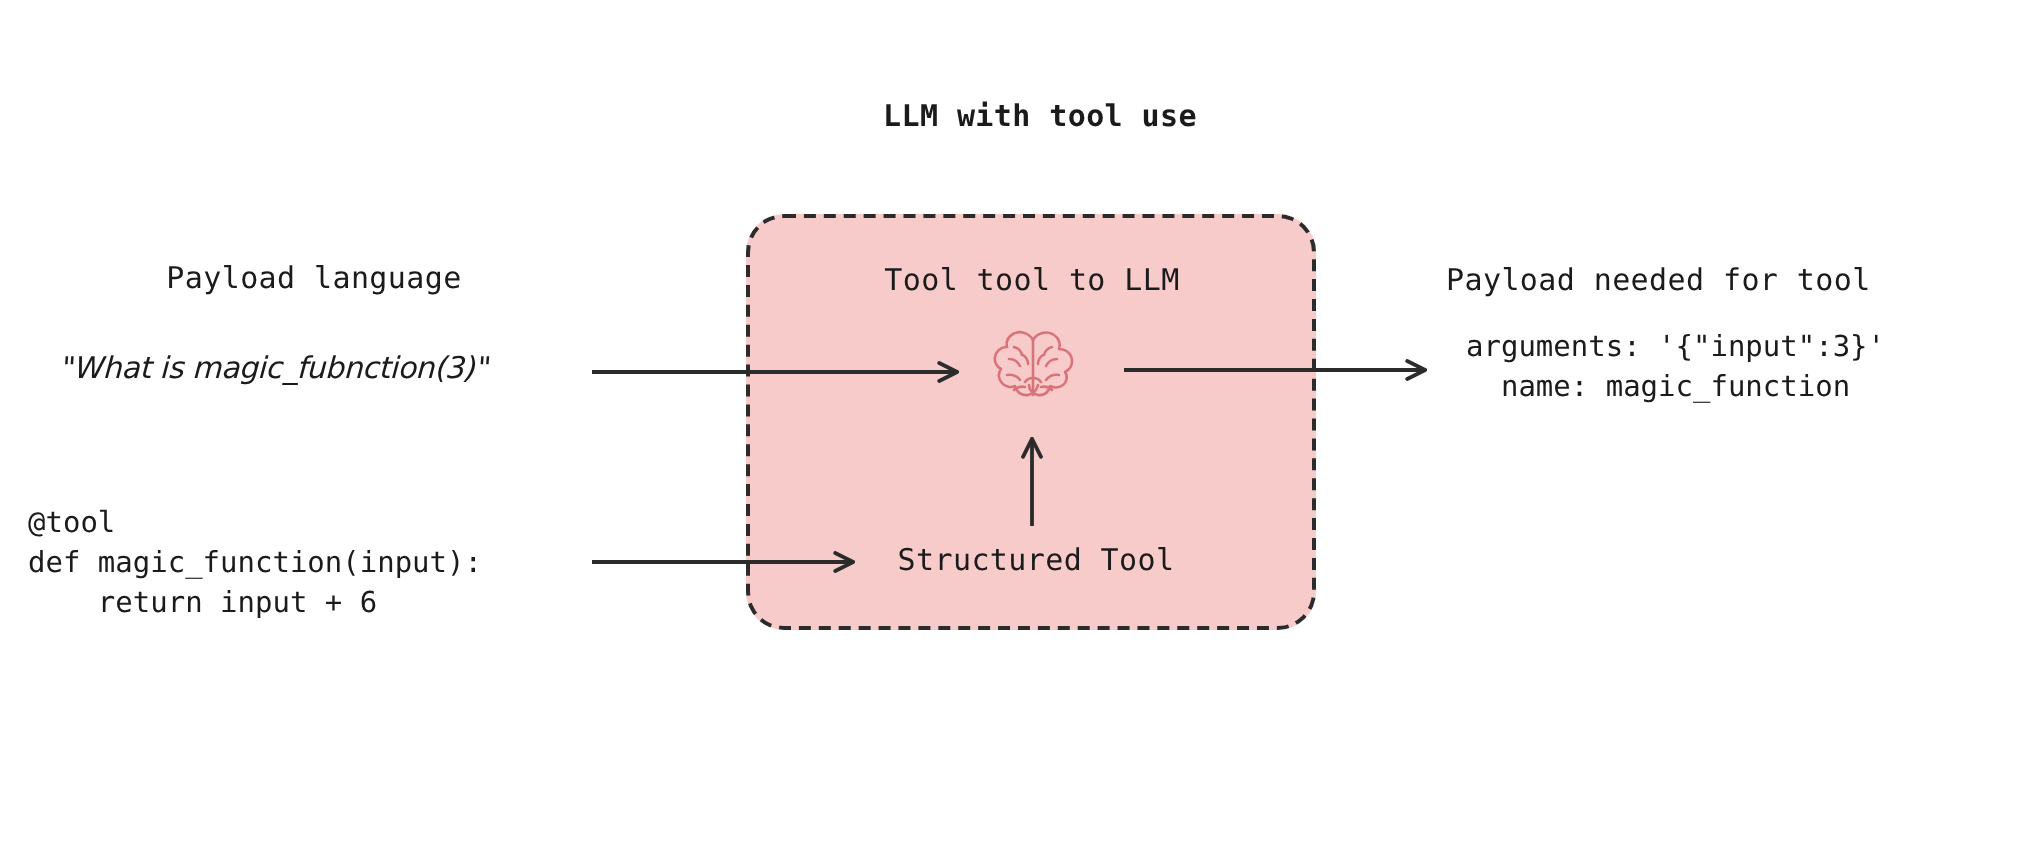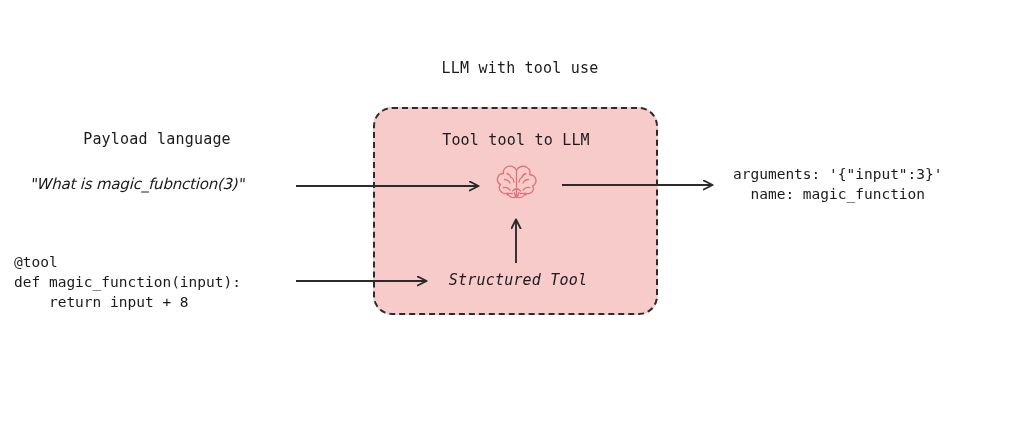--- a/index.html
+++ b/index.html
@@ -38,21 +38,21 @@
   .hand {
     font-family: "DejaVu Sans", sans-serif;
     font-size: 15px;
     font-style: italic;
     letter-spacing: -0.2px;
     transform: skewX(-4deg);
   }
   .center { transform: translateX(-50%); }
 
   
-  #diagram-title { top: 58px; left: 520px; }
+  #diagram-title { top: 48px; left: 520px; font-weight: bold; }
 
   
   #natural-language-heading { top: 129px; left: 157px; }
   #natural-language-quote   { top: 174px; left: 31px; }
   #tool-code-block          { top: 252px; left: 14px; }
 
   
   #payload-heading       { top: 130px; left: 723px; }
   #payload-body          { top: 164px; left: 733px; }
 
@@ -62,21 +62,21 @@
     left: 373px;
     top: 107px;
     width: 285px;
     height: 208px;
     box-sizing: border-box;
     background: #f8cbcb;
     border: 2px dashed #2b2b2b;
     border-radius: 19px;
   }
   #bind-tool-heading { top: 130px; left: 516px; }
-  #structured-tool-label { top: 270px; left: 518px; font-style: italic; }
+  #structured-tool-label { top: 270px; left: 518px; }
 
   
   #brain-icon {
     position: absolute;
     left: 489px;
     top: 163px;
     width: 55px;
     height: 44px;
   }
 
@@ -93,39 +93,40 @@
 <div class="canvas">
 
   <div class="label heading center" id="diagram-title">LLM with tool use</div>
 
   <div class="label heading center" id="natural-language-heading">Payload language</div>
 
   <div class="label hand" id="natural-language-quote">"What is magic_fubnction(3)"</div>
 
   <div class="label code" id="tool-code-block">@tool
 def magic_function(input):
-    return input + 8</div>
+    return input + 6</div>
 
   <div id="llm-container"></div>
 
   <div class="label heading center" id="bind-tool-heading">Tool tool to LLM</div>
 
   <div class="label heading center" id="structured-tool-label">Structured Tool</div>
 
   <div id="brain-icon">
     <svg viewBox="0 0 110 88" width="55" height="44" fill="none" stroke="#d9737a" stroke-width="2.6" stroke-linecap="round" stroke-linejoin="round">
       <path d="M55 14c-4-7-13-10-20-6-5 3-7 8-6 13-6 0-11 4-12 10-1 5 2 10 6 12-3 4-3 10 1 14 3 4 9 5 13 3 1 6 7 10 13 9 5-1 9-5 10-10"></path>
       <path d="M55 14c4-7 14-10 21-5 5 3 7 9 5 14 7 0 13 5 13 12 0 5-3 9-7 11 3 4 2 10-2 13-4 3-9 3-13 1-1 6-6 10-12 9-5-1-9-5-9-10"></path>
       <path d="M55 14v55"></path>
       <path d="M36 21c4 1 7 4 8 8M31 33c5 0 9 3 11 7M29 49c5-1 10 1 13 5M36 64c3-3 7-4 11-3"></path>
       <path d="M74 21c-4 1-7 4-8 8M79 33c-5 0-9 3-11 7M81 49c-5-1-10 1-13 5M74 64c-3-3-7-4-11-3"></path>
       <path d="M45 29c3 2 5 5 5 9M65 29c-3 2-5 5-5 9M47 56c2-3 5-4 8-4M63 56c-2-3-5-4-8-4"></path>
     </svg>
   </div>
 
+  <div class="label heading" id="payload-heading">Payload needed for tool</div>
 
   <div class="label code" id="payload-body">arguments: '{"input":3}'
   name: magic_function</div>
 
   <svg id="arrow-layer" width="1021" height="424">
     <defs>
       <marker id="ah" markerWidth="11" markerHeight="11" refX="9.4" refY="5.5" orient="auto" markerUnits="userSpaceOnUse">
         <path d="M1,1 L10,5.5 L1,10" fill="none" stroke="#2b2b2b" stroke-width="1.9" stroke-linecap="round" stroke-linejoin="round"></path>
       </marker>
     </defs>

